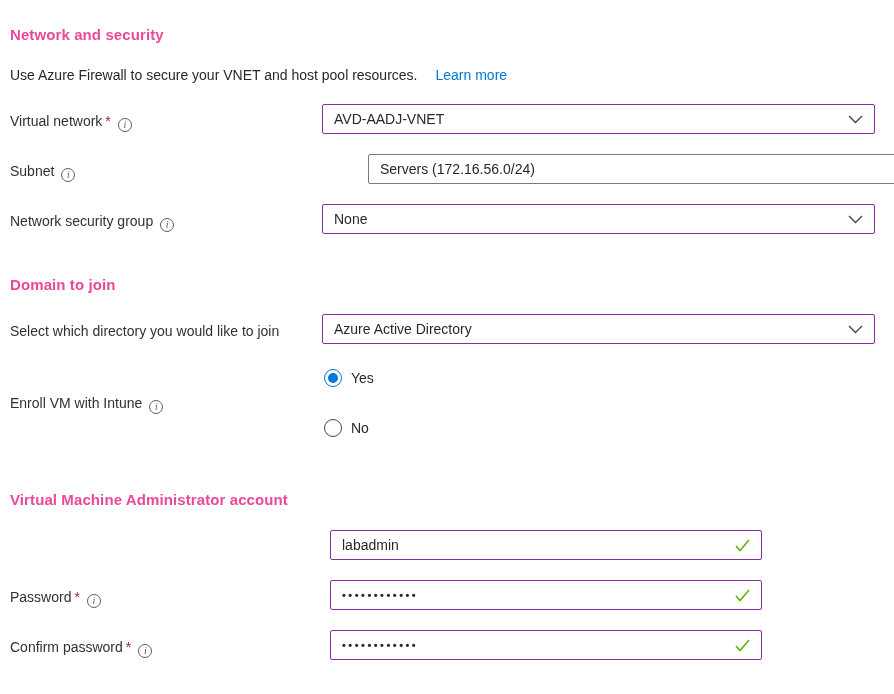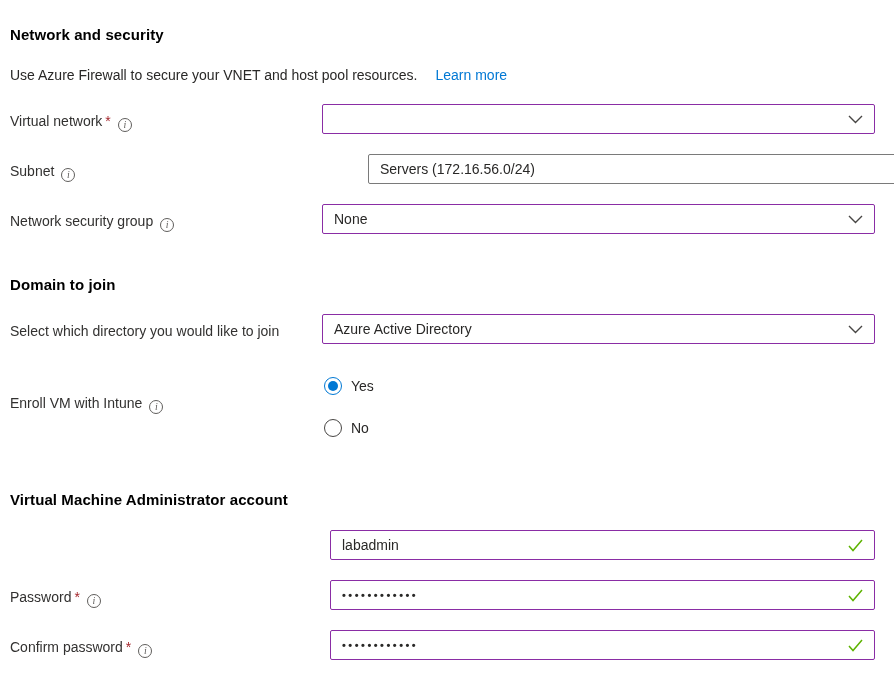--- a/index.html
+++ b/index.html
@@ -11,21 +11,21 @@
     font-family: "Liberation Sans", sans-serif;
     font-size: 14px;
     color: #292827;
     overflow: hidden;
   }
   .h-title {
     position: absolute;
     left: 10px;
     font-size: 15px;
     font-weight: 700;
-    color: #000000;
+    color: #ec4899;
     letter-spacing: 0.1px;
   }
   .desc {
     position: absolute;
     left: 10px;
     top: 67px;
     font-size: 14px;
     color: #292827;
   }
   .desc a {
@@ -79,21 +79,21 @@
   .field.gray   { border: 1px solid #7a7a7a; margin-left: 46px; }
   .field.dd { cursor: pointer; }
   .field .val {
     flex: 1;
     white-space: nowrap;
     overflow: hidden;
     color: #292827;
   }
   .chev { margin-left: auto; flex: none; }
   .check { margin-left: auto; flex: none; }
-  .field.input { left: 330px; width: 545px; }
+  .field.input { left: 330px; width: 432px; }
   .ti {
     flex: 1;
     border: none;
     outline: none;
     background: transparent;
     font-family: "Liberation Sans", sans-serif;
     font-size: 14px;
     color: #292827;
     padding: 0;
     min-width: 0;
@@ -136,20 +136,21 @@
 <body>
 
 <div class="canvas">
 
   <div class="h-title" style="top:26px">Network and security</div>
 
   <div class="desc"><span>Use Azure Firewall to secure your VNET and host pool resources.</span><a href="#">Learn more</a></div>
 
   <div class="label" style="top:111px"><span>Virtual network</span><span class="req">*</span><span class="info">i</span></div>
   <div class="field dd purple" style="top:104px">
+    <span class="val">AVD-AADJ-VNET</span>
     <svg class="chev" width="15" height="9" viewBox="0 0 15 9">
         <path d="M1 1 L7.5 7.5 L14 1" stroke="#484644" stroke-width="1.4" fill="none"></path>
       </svg>
   </div>
 
   <div class="label" style="top:161px"><span>Subnet</span><span class="info">i</span></div>
   <div class="field dd gray" style="top:154px">
     <span class="val">Servers (172.16.56.0/24)</span>
     <svg class="chev" width="15" height="9" viewBox="0 0 15 9">
         <path d="M1 1 L7.5 7.5 L14 1" stroke="#484644" stroke-width="1.4" fill="none"></path>
@@ -168,21 +169,21 @@
 
   <div class="label" style="top:321px">Select which directory you would like to join</div>
   <div class="field dd purple" style="top:314px">
     <span class="val">Azure Active Directory</span>
     <svg class="chev" width="15" height="9" viewBox="0 0 15 9">
         <path d="M1 1 L7.5 7.5 L14 1" stroke="#484644" stroke-width="1.4" fill="none"></path>
       </svg>
   </div>
 
   <div class="label" style="top:393px"><span>Enroll VM with Intune</span><span class="info">i</span></div>
-  <div class="radio-row" style="top:376px">
+  <div class="radio-row" style="top:368px">
     <span class="radio selected">
         <span class="dot"></span>
       </span>
     <span class="radio-label">Yes</span>
   </div>
   <div class="radio-row" style="top:418px">
     <span class="radio"></span>
     <span class="radio-label">No</span>
   </div>
 

